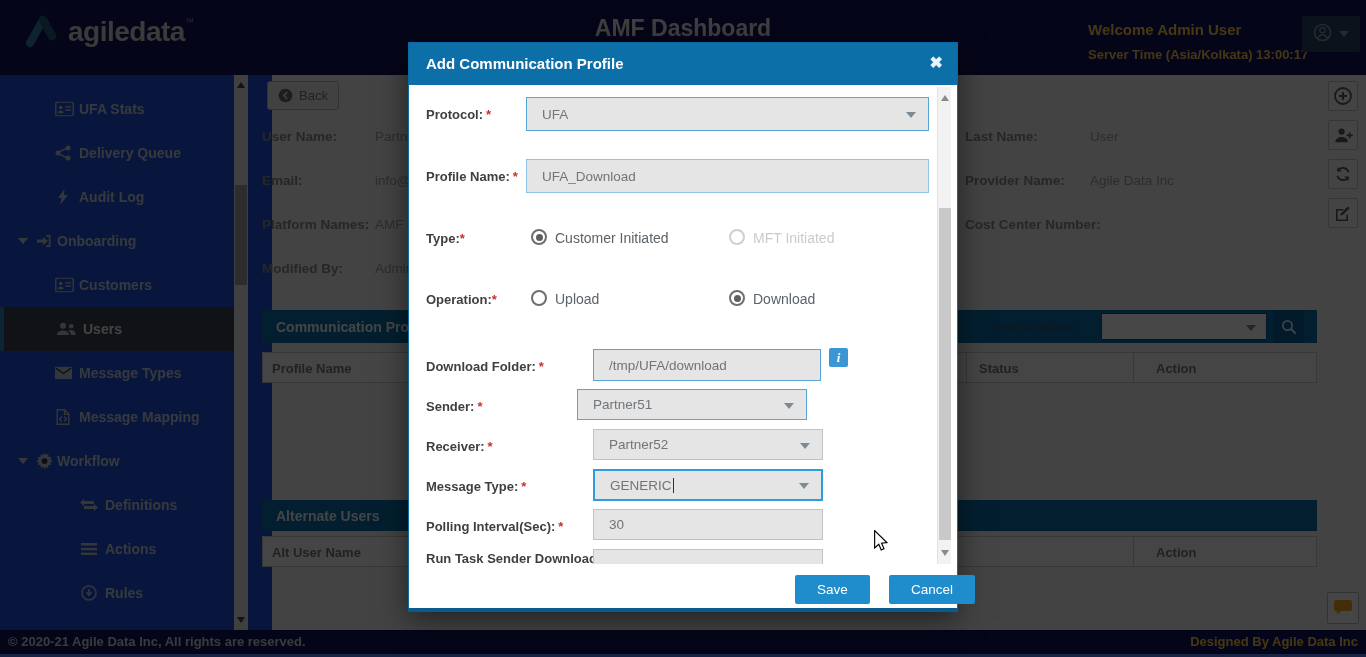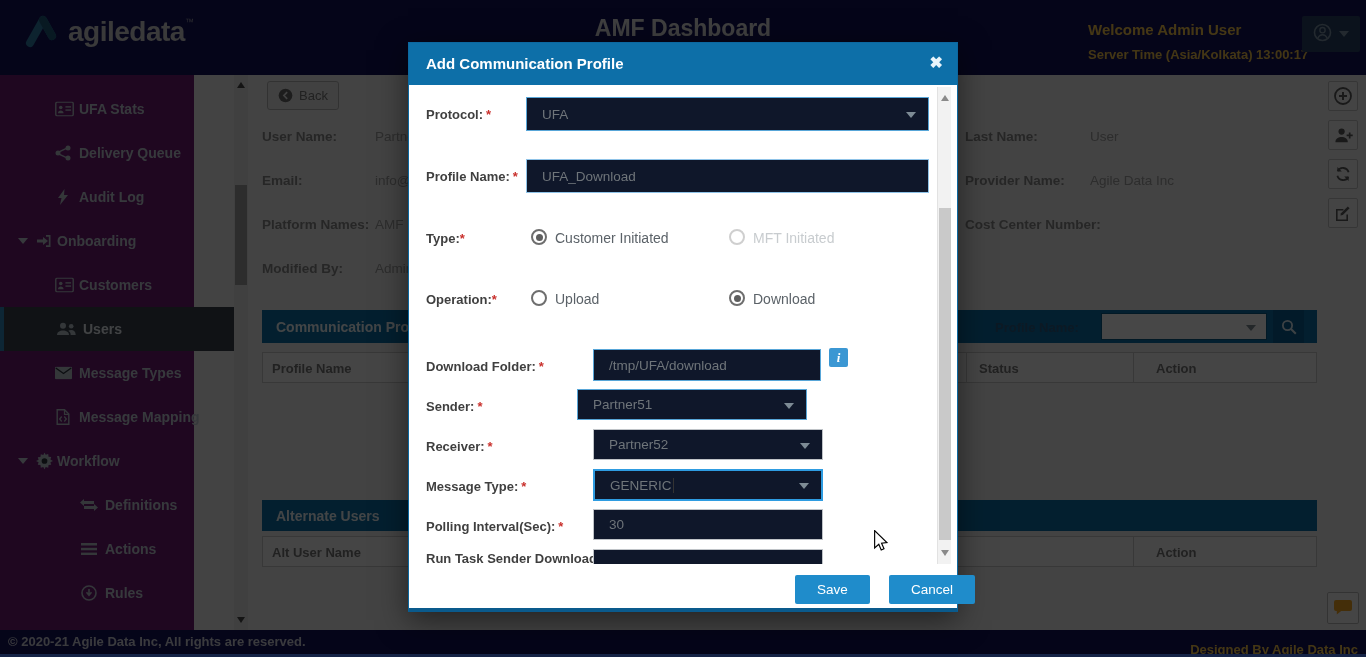--- a/index.html
+++ b/index.html
@@ -11,21 +11,21 @@
   #logo{position:absolute;left:24px;top:12px;display:flex;align-items:center;}
   #logo-text{font-size:28px;font-weight:700;color:#cfcfcf;letter-spacing:-.5px;margin-left:4px;}
   #logo-tm{font-size:9px;color:#9a9aa8;vertical-align:top;position:relative;top:-10px;}
   #hdr-title{position:absolute;left:50%;top:15px;transform:translateX(-50%);font-size:23px;font-weight:700;color:#e2e2e2;}
   .welcome{position:absolute;left:1088px;top:21px;font-size:15px;font-weight:700;color:#f7c64a;}
   .servertime{position:absolute;left:1088px;top:47px;font-size:13px;font-weight:700;color:#f0c04a;}
   #acct-btn{position:absolute;left:1302px;top:16px;width:58px;height:36px;background:#284164;border-radius:2px;display:flex;align-items:center;justify-content:center;gap:7px;color:#7e95a8;cursor:pointer;}
   .tri-down{width:0;height:0;border:5px solid transparent;border-top:6px solid currentColor;margin-top:5px;}
 
   
-  #sb{position:absolute;left:0;top:75px;width:194px;height:555px;background:#701a75;}
+  #sb{position:absolute;left:0;top:75px;width:272px;height:555px;background:#1d4ed8;}
   .sb-item{position:absolute;left:0;width:234px;height:44px;cursor:pointer;}
   .sb-item.active{background:#39424e;border-left:4px solid #2f89bd;}
   .si{position:absolute;top:50%;transform:translateY(-50%);color:#b9c4cd;display:flex;align-items:center;}
   .sb-label{position:absolute;top:50%;transform:translateY(-50%);font-size:14px;font-weight:700;color:#c2cdd6;white-space:nowrap;}
   .sb-item.active .sb-label{color:#e8eef2;}
   .gcaret{position:absolute;top:50%;margin-top:-3px;width:0;height:0;border:5px solid transparent;border-top:6px solid #c2cdd6;}
 
   
   #sb-scroll{position:absolute;left:234px;top:75px;width:14px;height:555px;background:#e4e4e4;}
   .sc-arrow{position:absolute;left:0;width:14px;height:14px;display:flex;align-items:center;justify-content:center;color:#4a4a4a;cursor:pointer;}
@@ -48,33 +48,33 @@
 
   .thead{position:absolute;left:262px;width:1055px;height:31px;background:#f7f7f7;border:1px solid #c9c9c9;}
   .th{position:absolute;top:50%;transform:translateY(-50%);font-size:13px;font-weight:700;color:#777;white-space:nowrap;}
   .vline{position:absolute;top:0;width:1px;height:100%;background:#c9c9c9;}
 
   #chat-btn{position:absolute;left:1327px;top:592px;width:32px;height:32px;background:#f8f8f8;border:1px solid #b8b8b8;border-radius:2px;display:flex;align-items:center;justify-content:center;cursor:pointer;}
 
   
   #ftr{position:absolute;left:0;top:630px;width:1366px;height:27px;background:#14145c;}
   #ftr-left{position:absolute;left:8px;top:4px;font-size:13px;font-weight:700;color:#cfd0dc;}
-  #ftr-right{position:absolute;right:8px;top:4px;font-size:13px;font-weight:700;color:#f7c64a;margin-top:8px;}
+  #ftr-right{position:absolute;right:8px;top:4px;font-size:13px;font-weight:700;color:#f7c64a;}
   #ftr-strip{position:absolute;left:0;bottom:0;width:100%;height:3px;background:#5080ff;}
 
   
   #overlay{position:absolute;left:0;top:0;width:1366px;height:657px;background:rgba(0,0,0,0.72);z-index:10;}
   #modal{position:absolute;left:408px;top:42px;width:550px;height:570px;background:#fff;z-index:20;border:1px solid #0c68a0;border-bottom:4px solid #0a5a8c;box-shadow:0 8px 28px rgba(0,0,0,.5);}
   #m-hdr{position:absolute;left:0;top:0;width:100%;height:42px;background:#0d6fa8;}
   #m-title{position:absolute;left:17px;top:12px;font-size:15px;font-weight:700;color:#fff;}
   #m-close{position:absolute;right:14px;top:10px;font-size:16px;font-weight:700;color:#e8f4fb;cursor:pointer;}
   #m-scroll{position:absolute;left:0;top:42px;width:528px;height:479px;overflow:hidden;background:#fff;}
   .lab{position:absolute;left:17px;font-size:13px;font-weight:700;color:#3f3f3f;white-space:nowrap;}
   .req{color:#c9302c;margin-left:3px;}
-  .ctl{position:absolute;background:#0f172a;font-size:13.5px;color:#6f757a;display:flex;align-items:center;padding-left:15px;cursor:text;}
+  .ctl{position:absolute;background:#e5e5e5;font-size:13.5px;color:#6f757a;display:flex;align-items:center;padding-left:15px;cursor:text;}
   .sel{cursor:pointer;}
   .scaret{position:absolute;right:12px;top:50%;margin-top:-2px;width:0;height:0;border:5px solid transparent;border-top:6px solid #7d8b95;}
   .b-blue{border:1px solid #58a6d8;}
   .b-lblue{border:1px solid #8fc3e8;}
   .b-grey{border:1px solid #bfc3c7;}
   .b-focus{border:2px solid #2e9ce1;}
   .radio{position:absolute;width:16px;height:16px;border:2px solid #6e6e6e;border-radius:50%;}
   .radio.sel2::after{content:'';position:absolute;inset:2.5px;background:#5e5e5e;border-radius:50%;}
   .radio.dis{border-color:#cfcfcf;}
   .ropt{position:absolute;font-size:14px;color:#5b6268;white-space:nowrap;}

